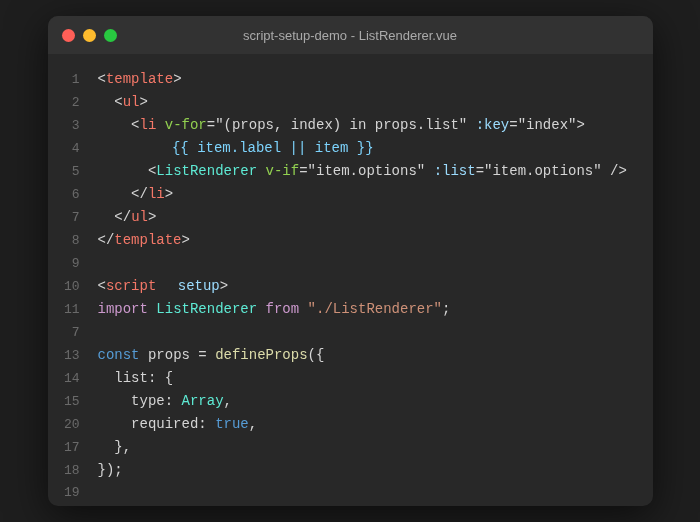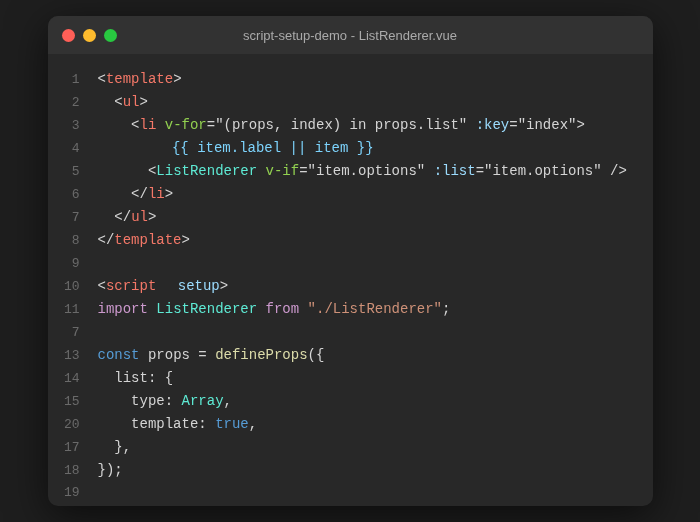--- a/index.html
+++ b/index.html
@@ -190,21 +190,21 @@
       <span class="code-content">  <span class="t-white">list: {</span></span>
     </div>
 
     <div class="code-line">
       <span class="line-num">15</span>
       <span class="code-content">    <span class="t-white">type: </span><span class="t-classname">Array</span><span class="t-white">,</span></span>
     </div>
 
     <div class="code-line">
       <span class="line-num">20</span>
-      <span class="code-content">    <span class="t-white">template: </span><span class="t-true">true</span><span class="t-white">,</span></span>
+      <span class="code-content">    <span class="t-white">required: </span><span class="t-true">true</span><span class="t-white">,</span></span>
     </div>
 
     <div class="code-line">
       <span class="line-num">17</span>
       <span class="code-content">  <span class="t-white">},</span></span>
     </div>
 
     <div class="code-line">
       <span class="line-num">18</span>
       <span class="code-content"><span class="t-white">});</span></span>

